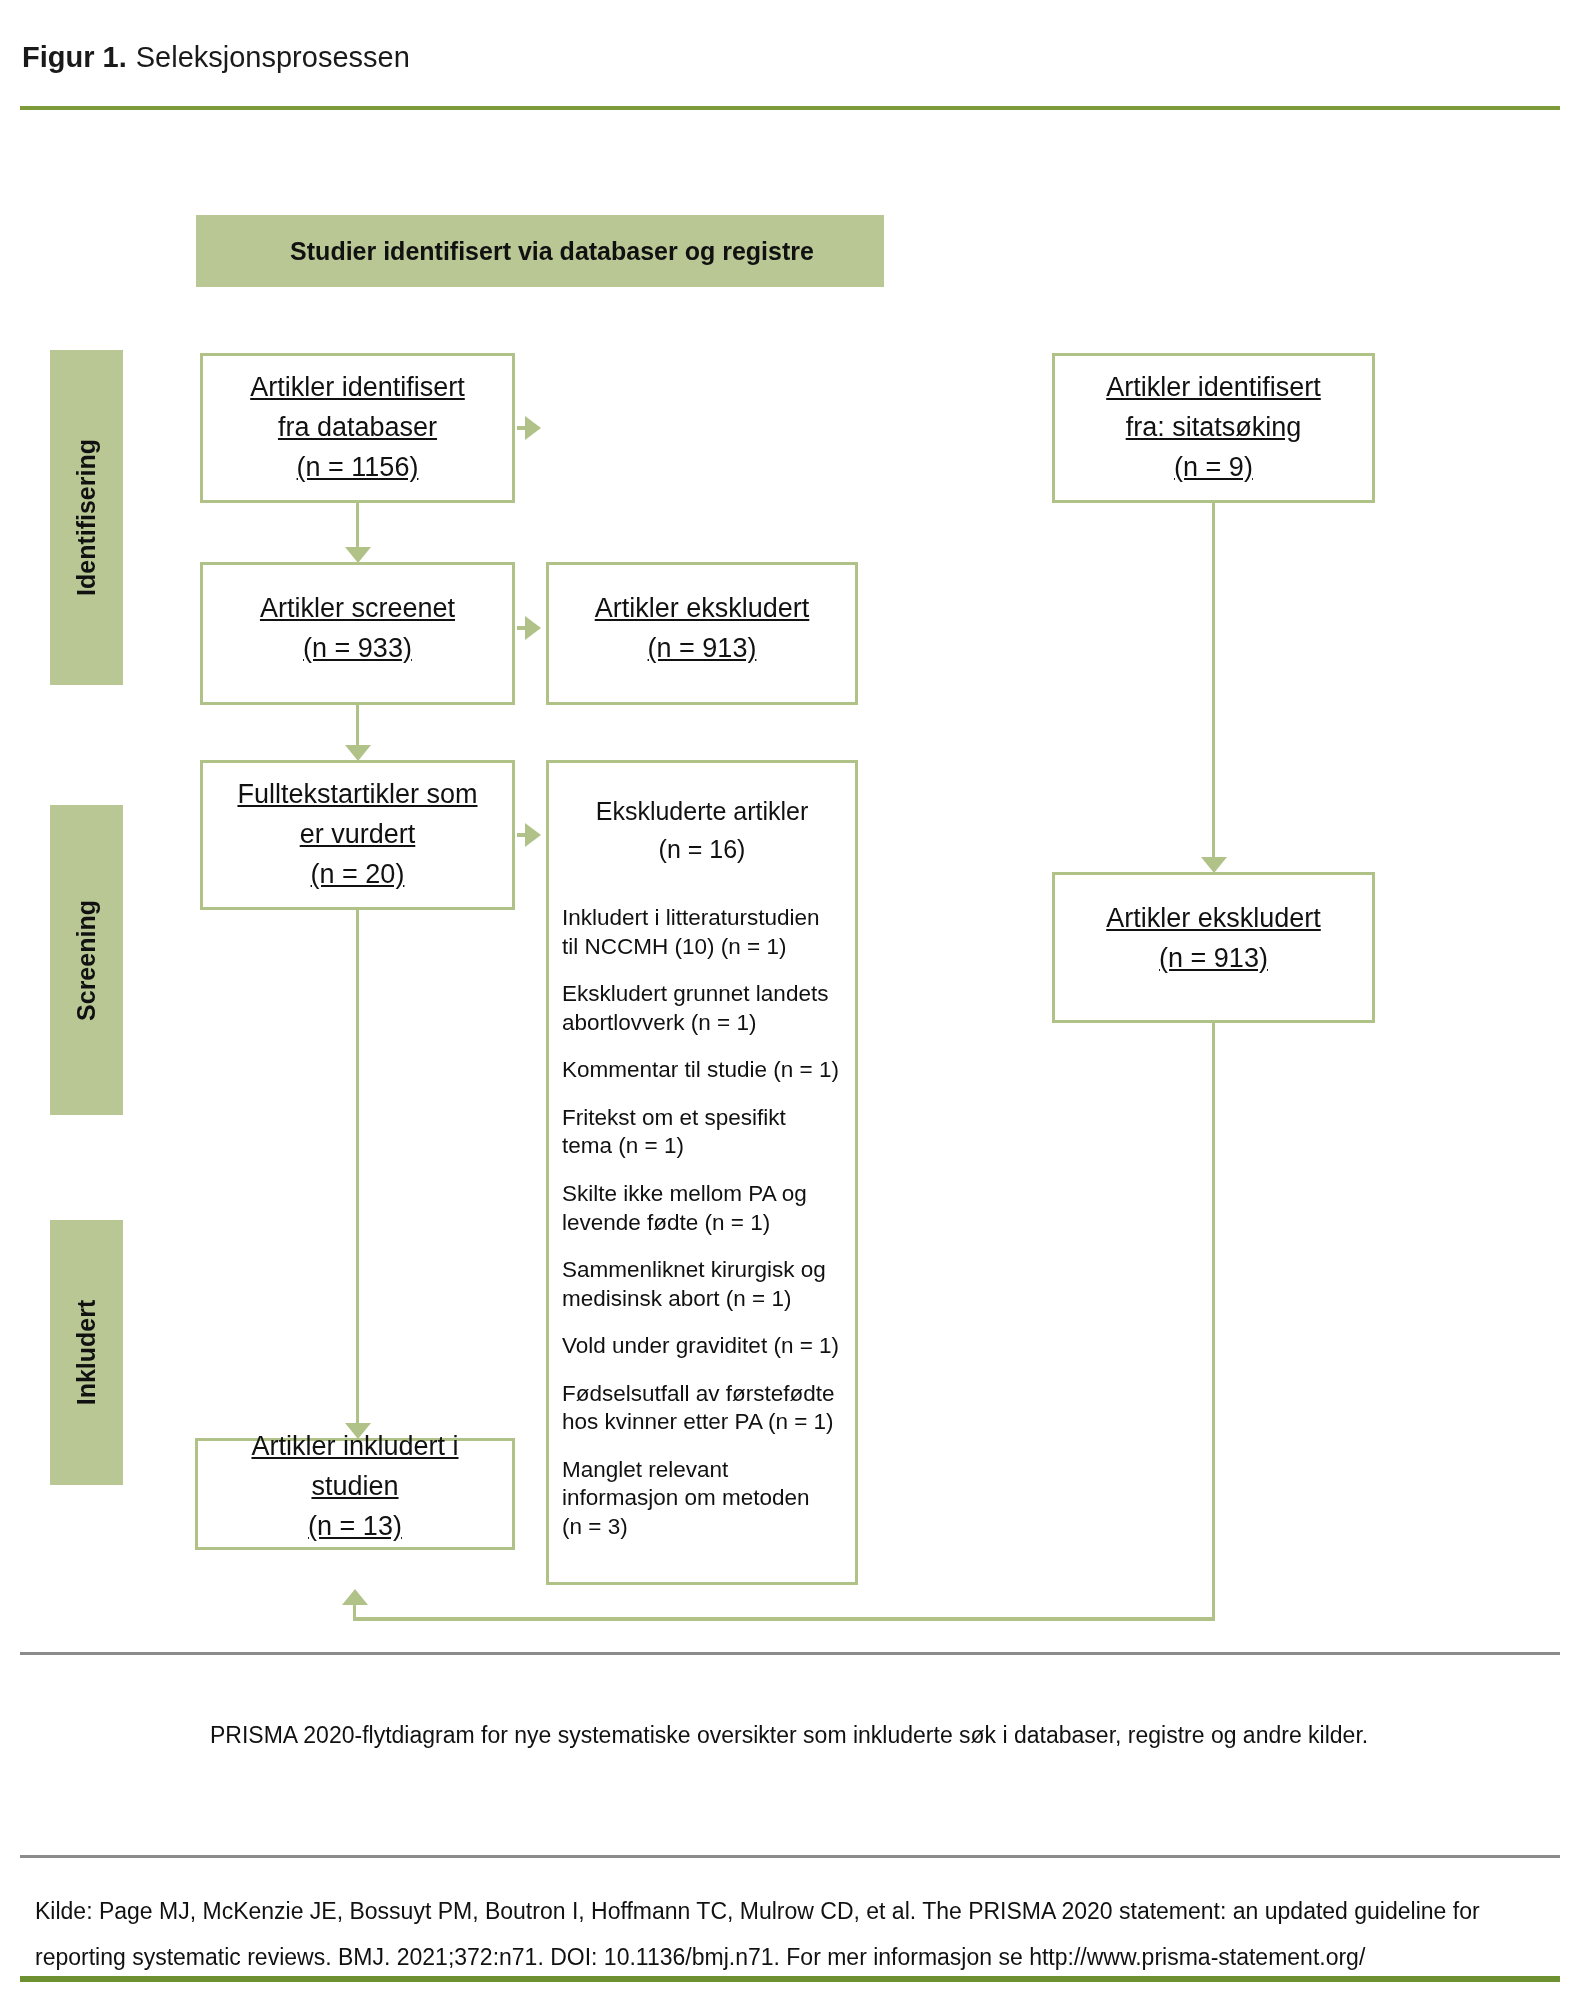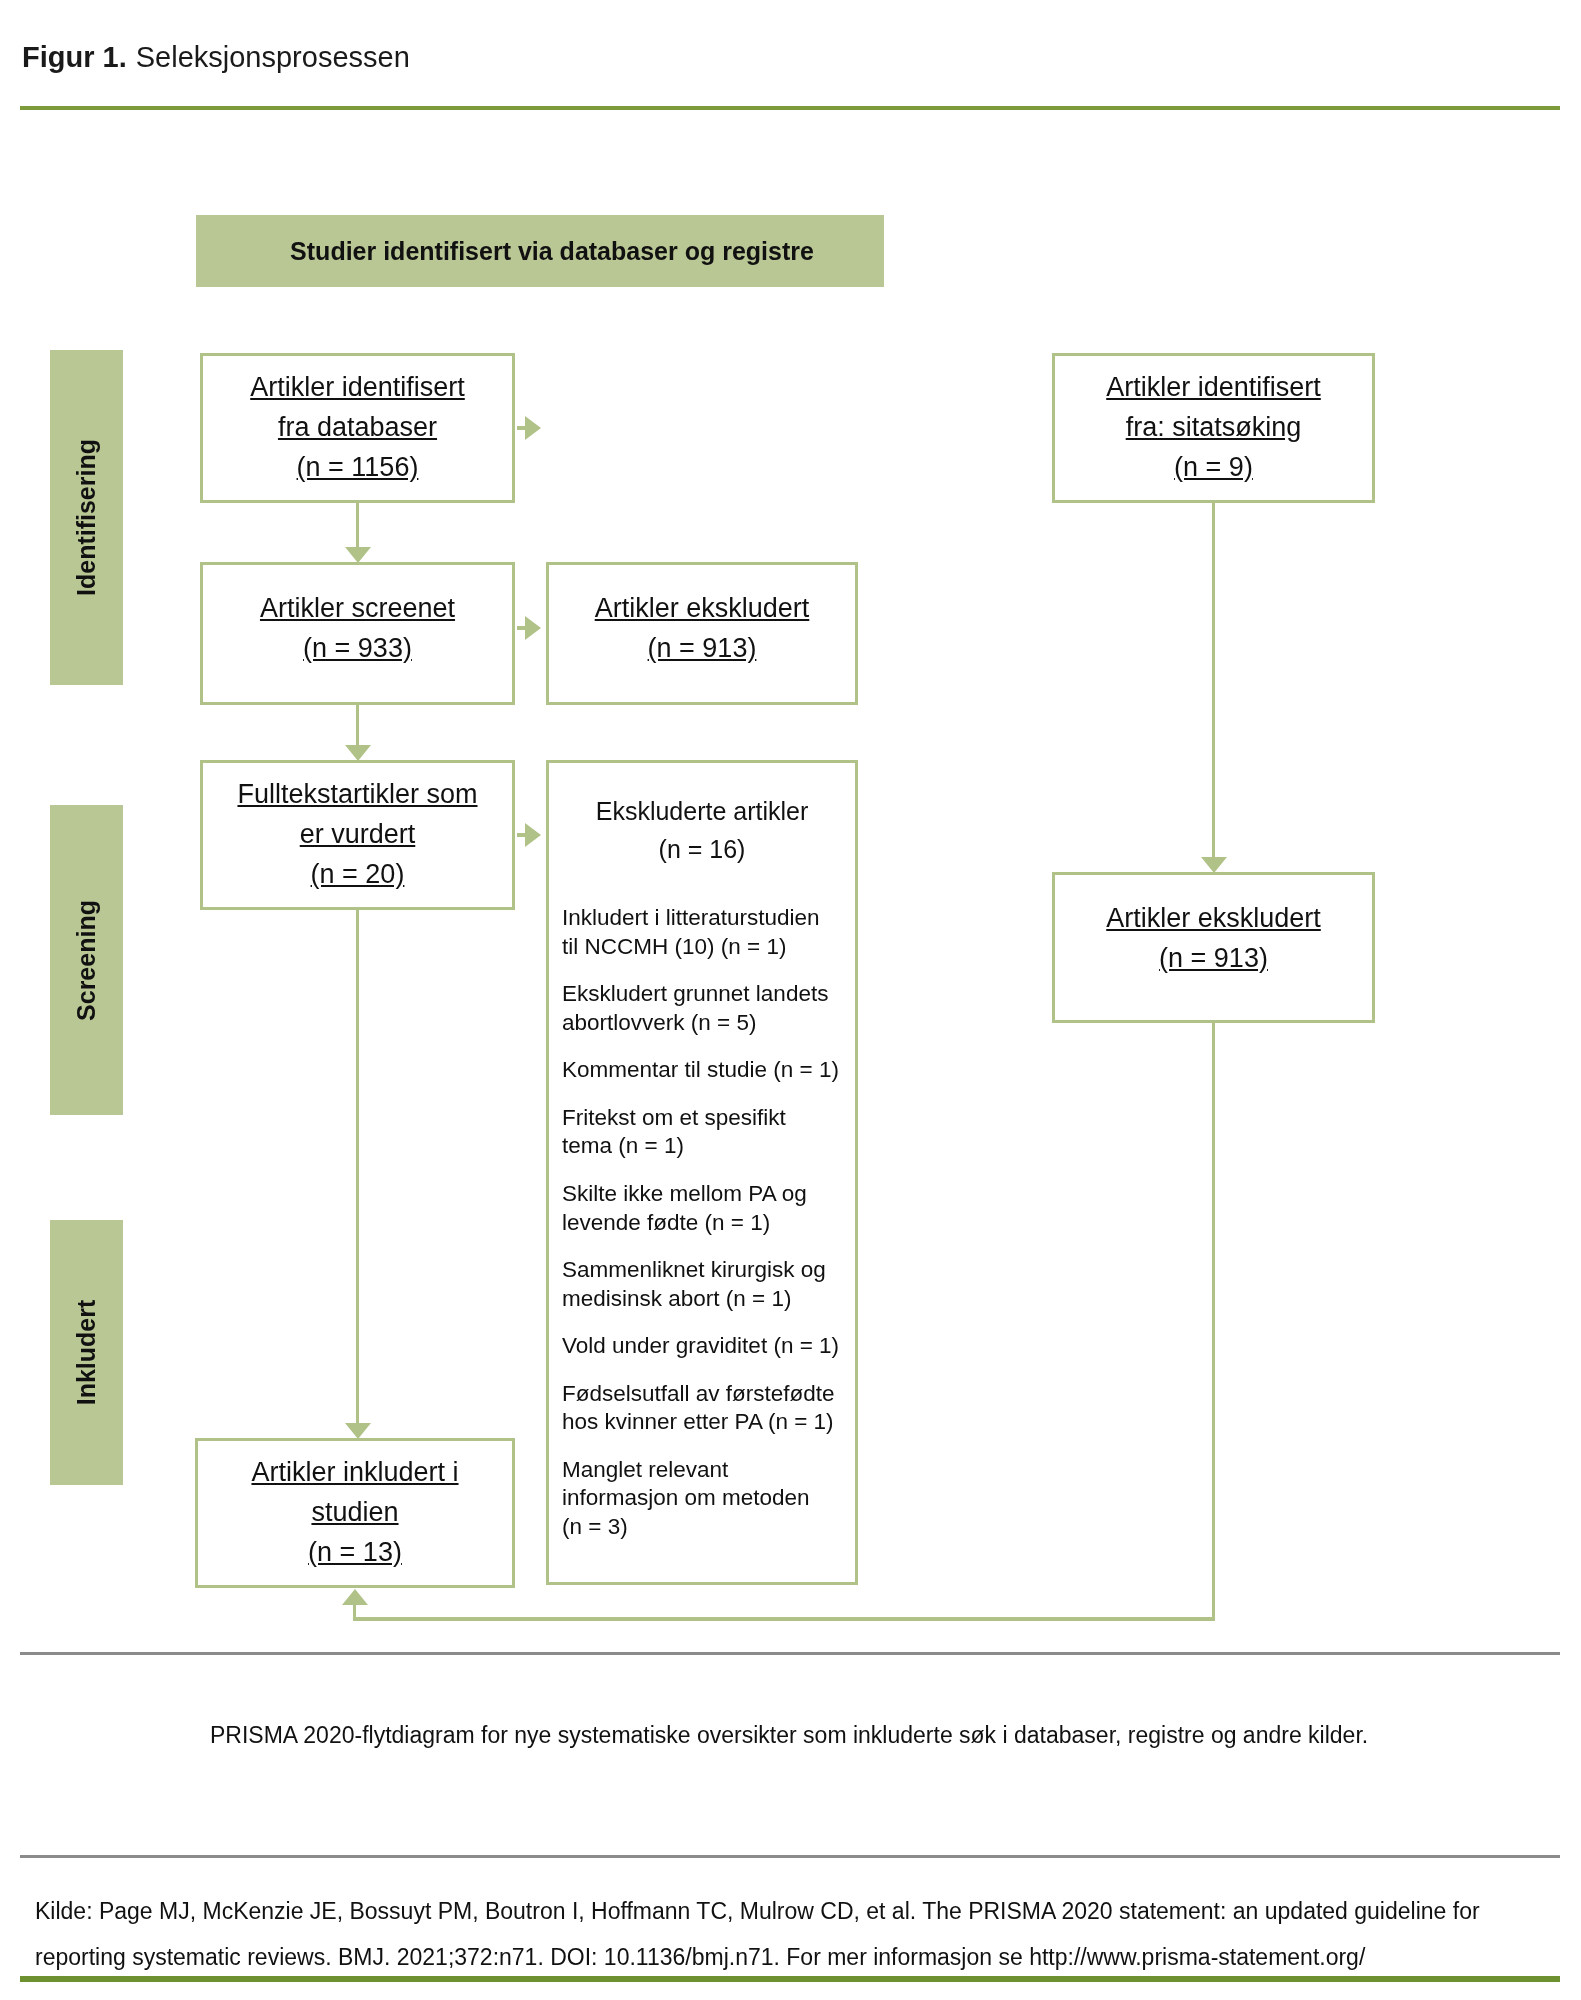--- a/index.html
+++ b/index.html
@@ -102,42 +102,42 @@
 er vurdert
 (n = 20)</span>
   </div>
 
   <div id="box-excluded-fulltext" style="left:546px;top:760px;width:312px;height:825px;">
     <div class="f-head">Ekskluderte artikler
 (n = 16)</div>
     <div class="f-item first">Inkludert i litteraturstudien
 til NCCMH (10) (n = 1)</div>
     <div class="f-item">Ekskludert grunnet landets
-abortlovverk (n = 5)</div>
+abortlovverk (n = 1)</div>
     <div class="f-item">Kommentar til studie (n = 1)</div>
     <div class="f-item">Fritekst om et spesifikt
 tema (n = 1)</div>
     <div class="f-item">Skilte ikke mellom PA og
 levende fødte (n = 1)</div>
     <div class="f-item">Sammenliknet kirurgisk og
 medisinsk abort (n = 1)</div>
     <div class="f-item">Vold under graviditet (n = 1)</div>
     <div class="f-item">Fødselsutfall av førstefødte
 hos kvinner etter PA (n = 1)</div>
     <div class="f-item">Manglet relevant
 informasjon om metoden
 (n = 3)</div>
   </div>
 
   <div class="fbox topalign" style="left:1052px;top:872px;width:323px;height:151px;">
     <span>Artikler ekskludert
 (n = 913)</span>
   </div>
 
-  <div class="fbox" style="left:195px;top:1438px;width:320px;height:150px;">
+  <div class="fbox" style="left:195px;top:1438px;width:320px;height:112px;align-items:flex-end;">
     <span>Artikler inkludert i
 studien
 (n = 13)</span>
   </div>
 
   <div class="vline" style="left:356px;top:503px;height:46px;"></div>
   <div class="arr-down" style="left:345px;top:547px;"></div>
 
   <div class="vline" style="left:356px;top:705px;height:42px;"></div>
   <div class="arr-down" style="left:345px;top:745px;"></div>

